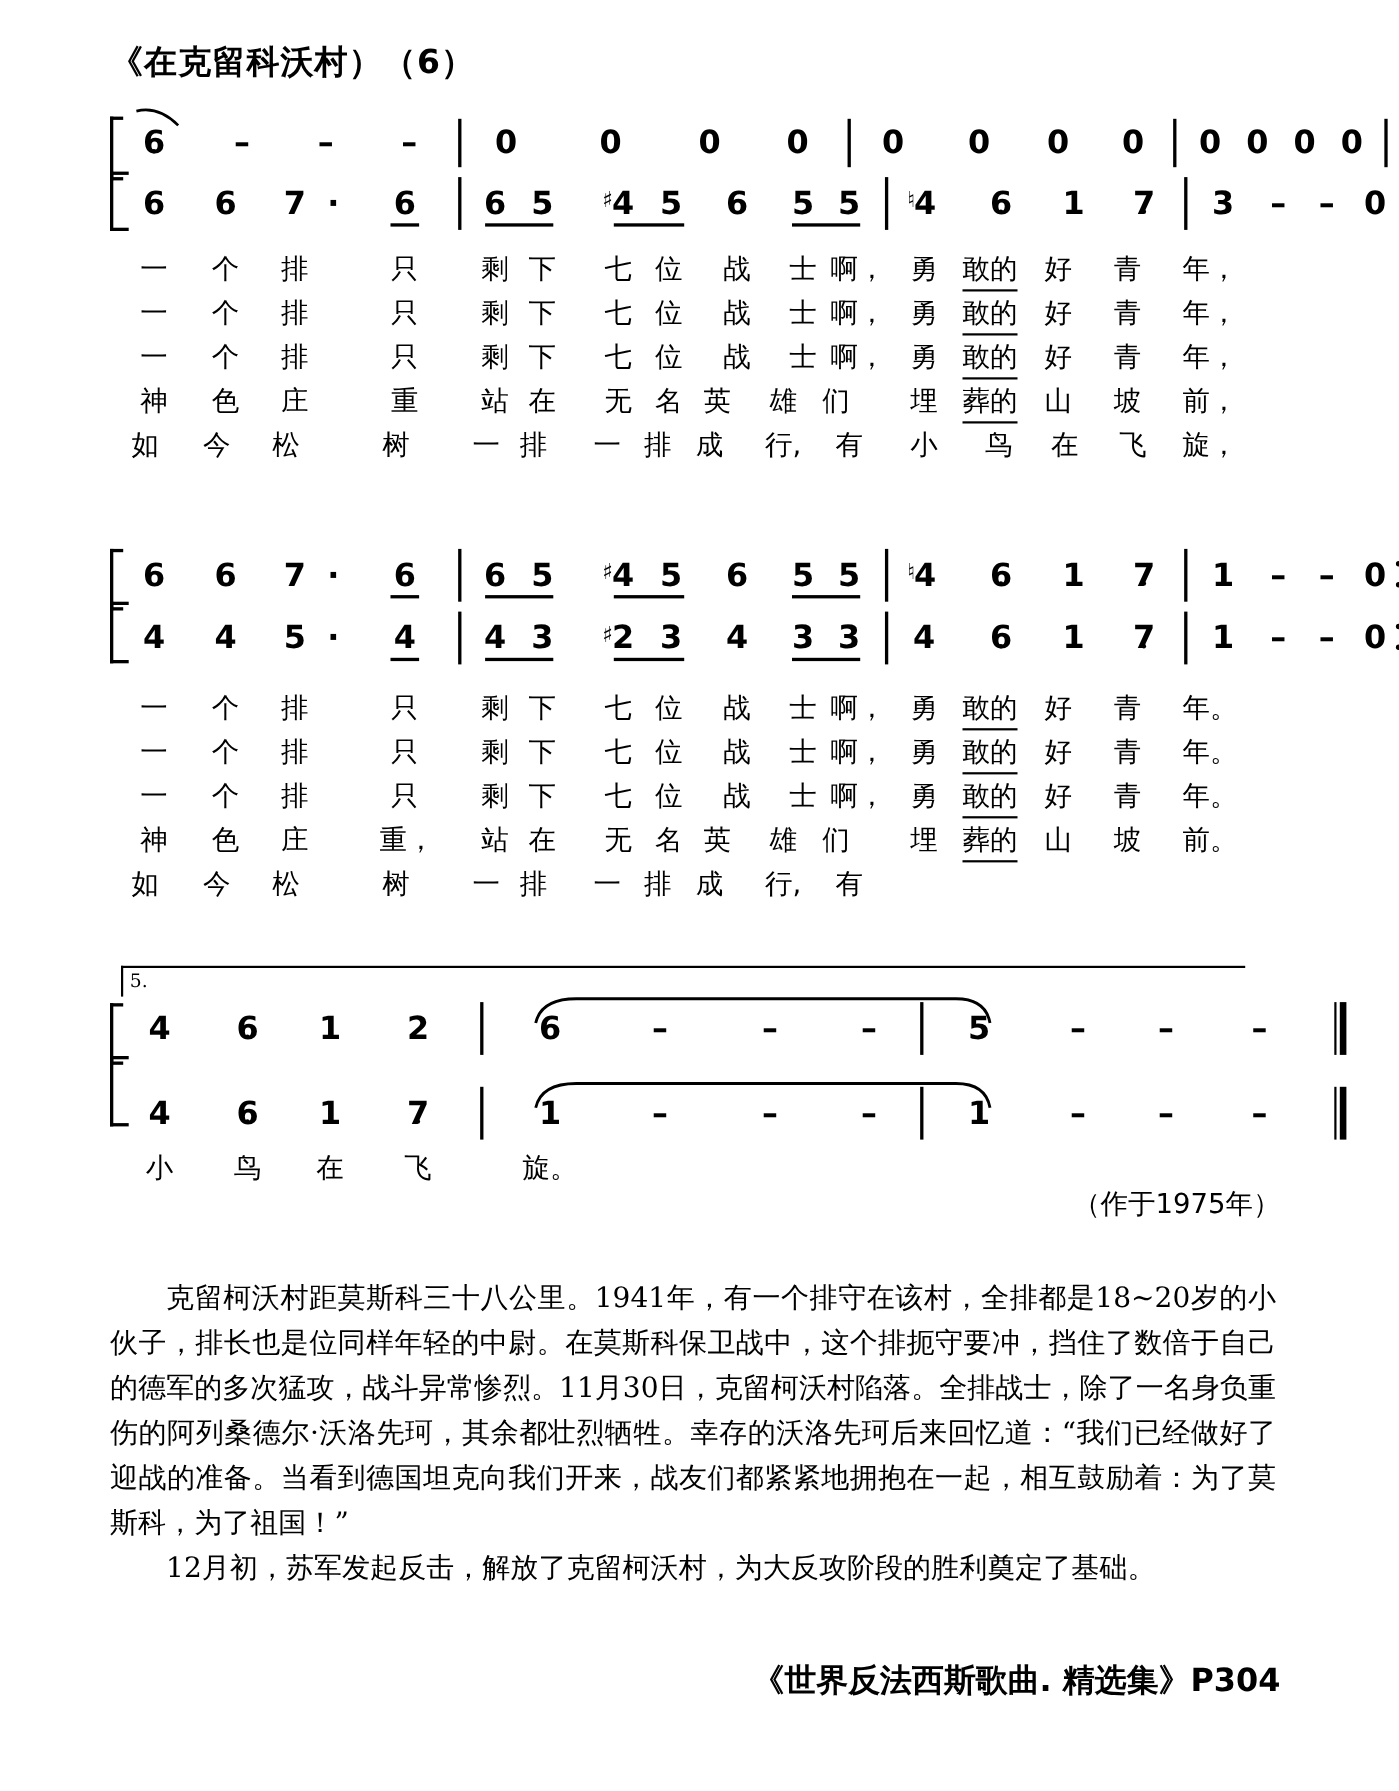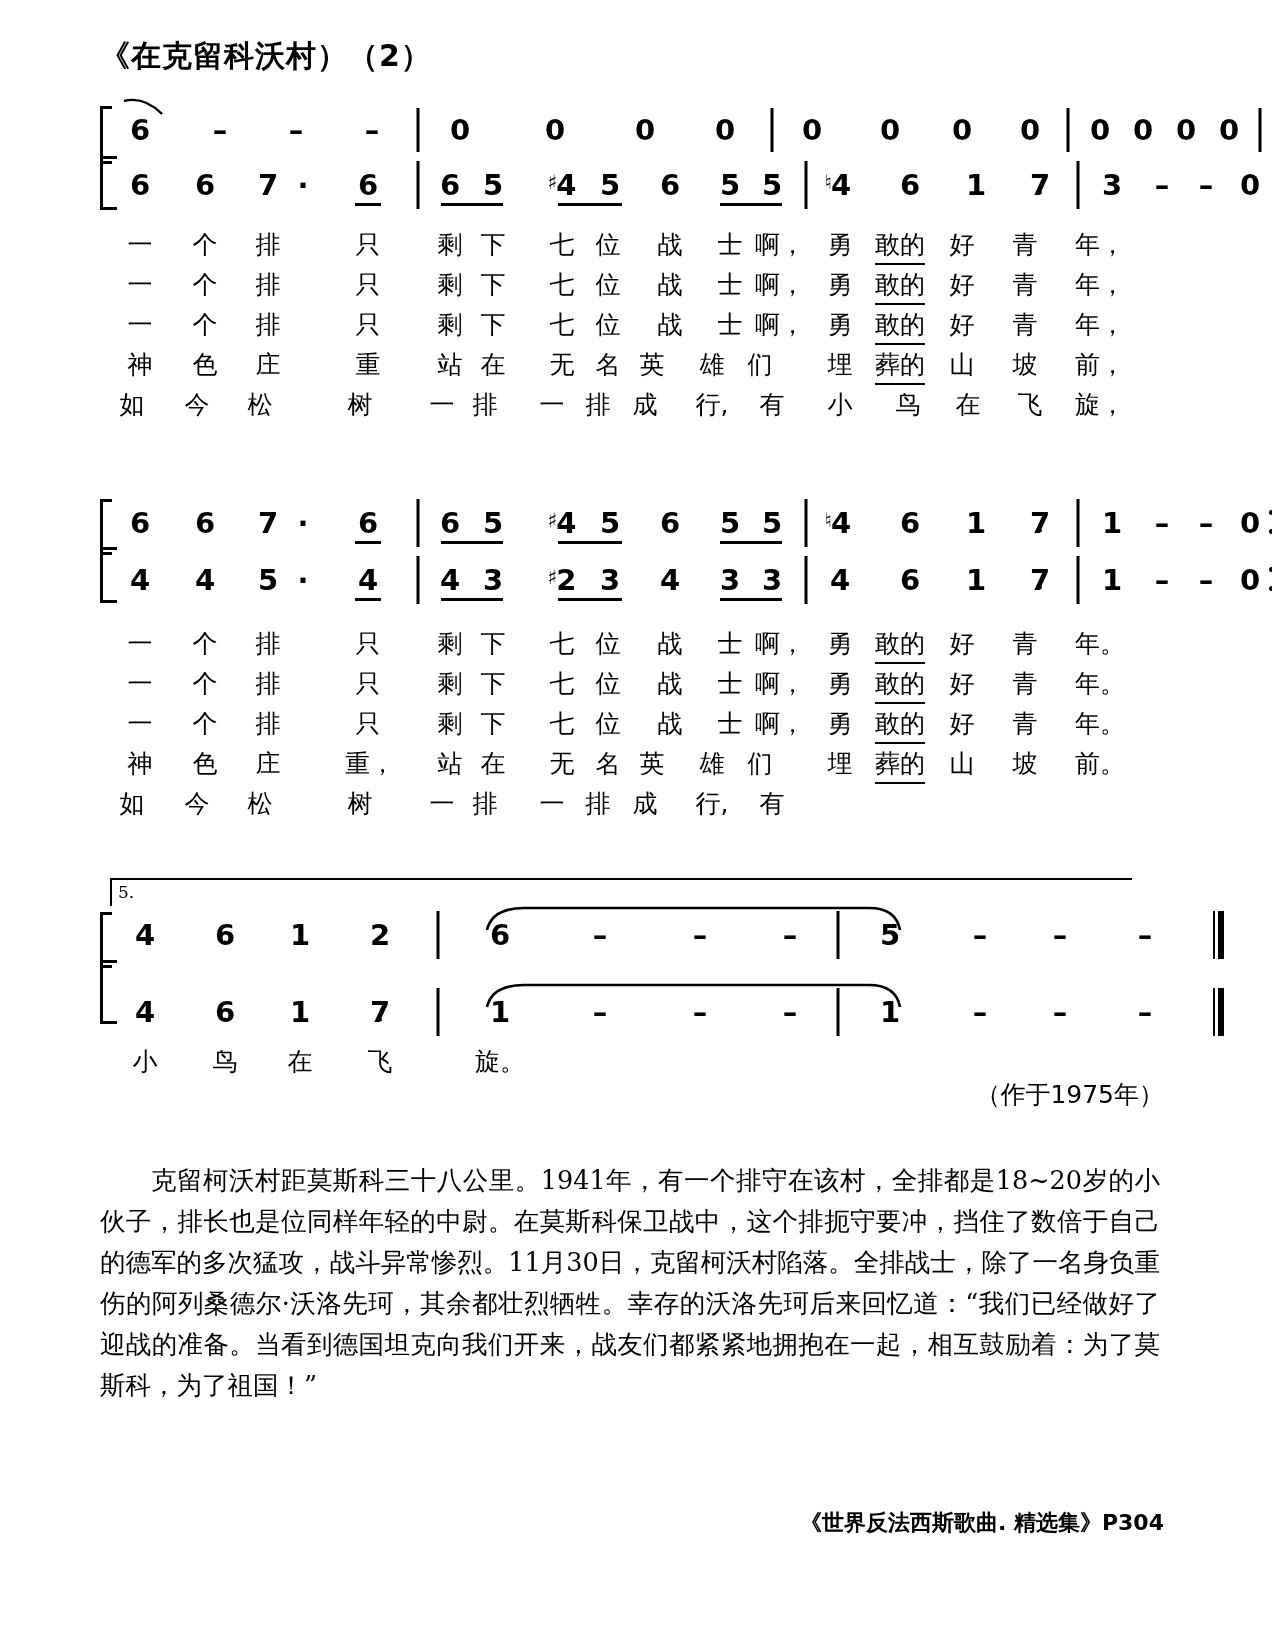--- a/index.html
+++ b/index.html
@@ -180,29 +180,29 @@
     line-height: 41px;
     text-align: justify;
   }
   .prose p { margin: 0; text-indent: 2em; }
 
   .footer {
     position: absolute;
     right: 108px;
     top: 1508px;
     font-family: "DejaVu Sans", sans-serif;
-    font-size: 22px;
+    font-size: 29px;
     font-weight: 700;
     white-space: nowrap;
   }
 </style>
 </head>
 <body>
 
-<div class="title">《在克留科沃村）（2）</div>
+<div class="title">《在克留科沃村）（6）</div>
 
 <div class="system" style="top:100px; width:1060px;">
   <div class="system-inner" style="height:110px;">
 
     <div class="brace2" style="left:0px; top:6px; height:52px;"></div>
 
     <div class="brace" style="left:0px; top:56px; height:48px;"></div>
 
     <div class="noterow" style="top:30px;">
       <span class="note oct-low" style="left:40px;">6</span>
@@ -585,15 +585,16 @@
     <span class="ch" style="left:125px;">鸟</span>
   <span class="ch" style="left:200px;">在</span>
     <span class="ch" style="left:280px;">飞</span>
   <span class="ch" style="left:400px;">旋。</span>
 </div>
 
 <div class="datenote">（作于1975年）</div>
 
 <div class="prose">
   <p>克留柯沃村距莫斯科三十八公里。1941年，有一个排守在该村，全排都是18~20岁的小伙子，排长也是位同样年轻的中尉。在莫斯科保卫战中，这个排扼守要冲，挡住了数倍于自己的德军的多次猛攻，战斗异常惨烈。11月30日，克留柯沃村陷落。全排战士，除了一名身负重伤的阿列桑德尔·沃洛先珂，其余都壮烈牺牲。幸存的沃洛先珂后来回忆道：“我们已经做好了迎战的准备。当看到德国坦克向我们开来，战友们都紧紧地拥抱在一起，相互鼓励着：为了莫斯科，为了祖国！”</p>
+  <p>12月初，苏军发起反击，解放了克留柯沃村，为大反攻阶段的胜利奠定了基础。</p>
 </div>
 
 <div class="footer">《世界反法西斯歌曲. 精选集》P304</div>
 
 </body></html>

